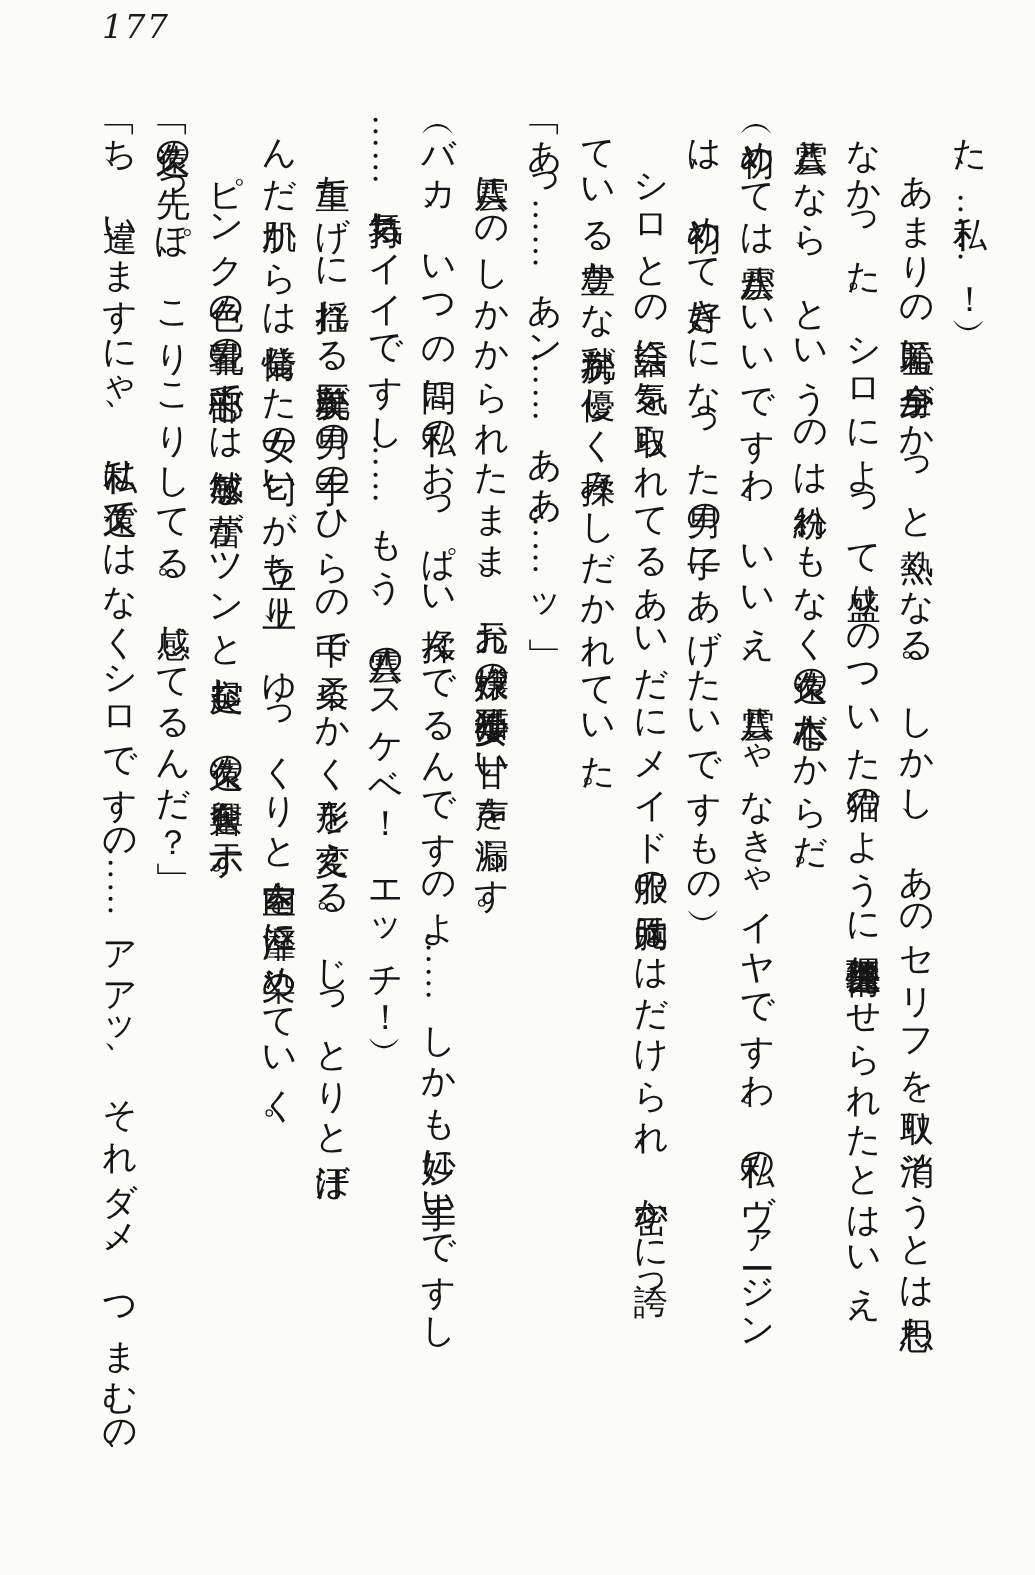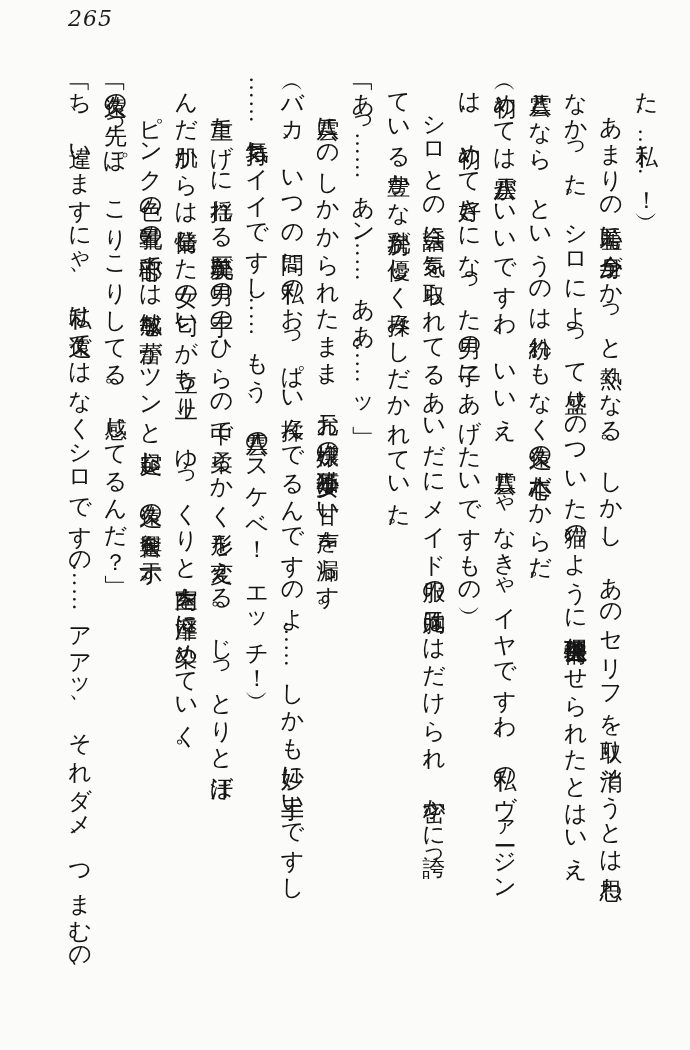--- a/index.html
+++ b/index.html
@@ -42,21 +42,21 @@
   .text-block p.line {
     margin: 0;
     padding: 0;
     white-space: nowrap;
   }
 </style>
 </head>
 <body>
 
 <div class="page">
-  <div class="page-number">265</div>
+  <div class="page-number">177</div>
 
   <div class="text-block">
     <p class="line">た、私……！）</p>
     <p class="line">　あまりの羞恥に全身がかっと熱くなる。しかし、あのセリフを取り消そうとは思わ</p>
     <p class="line">なかった。シロによって盛りのついた猫のように無理矢理発情させられたとはいえ、</p>
     <p class="line">八雲となら、というのは紛れもなく久遠の本心だからだ。</p>
     <p class="line">（初めては八雲がいいですわ。いいえ、八雲じゃなきゃイヤですわ。私のヴァージン</p>
     <p class="line">は、初めて好きになった男の子にあげたいですもの）</p>
     <p class="line">　シロとの会話に気を取られてるあいだにメイド服の胸元ははだけられ、密かに誇っ</p>
     <p class="line">ている豊かな乳房が優しく揉みしだかれていた。</p>

